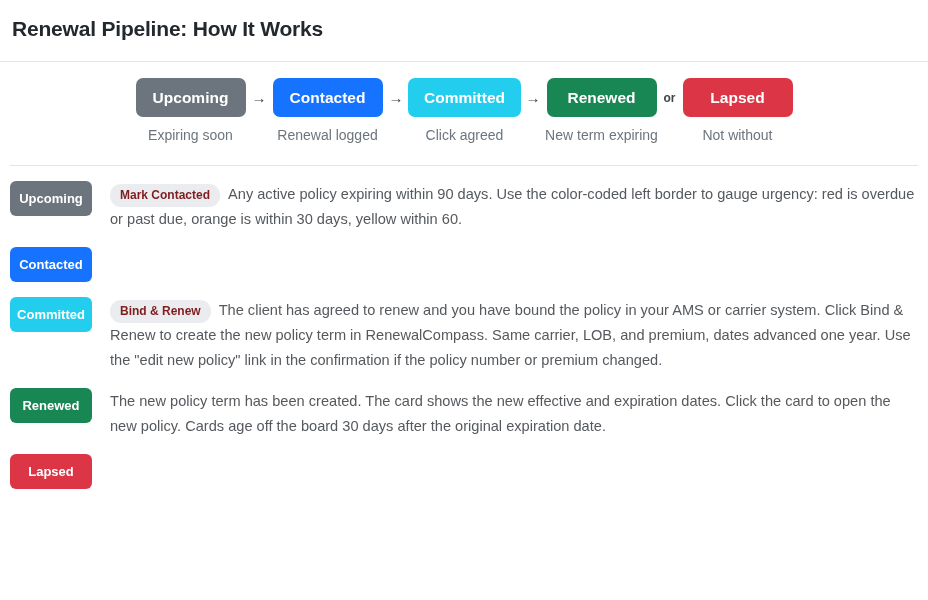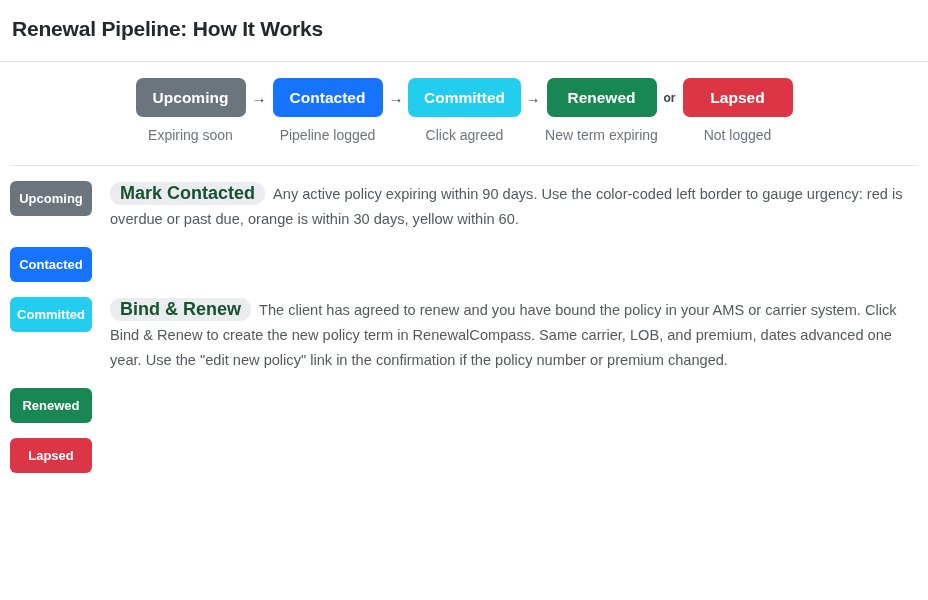--- a/index.html
+++ b/index.html
@@ -122,22 +122,22 @@
   .detail-text {
     flex: 1 1 auto;
     font-size: 14.6px;
     line-height: 25px;
     color: #55595d;
     padding-top: 2px;
   }
   .action-pill {
     display: inline-block;
     background: #eaecef;
-    color: #14532d;
-    font-size: 18px;
+    color: #7f1d1d;
+    font-size: 12px;
     font-weight: bold;
     border-radius: 11px;
     padding: 2px 10px 3px 10px;
     margin-right: 8px;
     vertical-align: baseline;
     line-height: 18px;
   }
 </style>
 </head>
 <body>
@@ -151,42 +151,42 @@
 
     <div class="stage">
       <div class="stage-chip" style="background:#6c757d">Upcoming</div>
       <div class="stage-caption">Expiring soon</div>
     </div>
 
     <div class="arrow">→</div>
 
     <div class="stage">
       <div class="stage-chip" style="background:#1573ff">Contacted</div>
-      <div class="stage-caption">Pipeline logged</div>
+      <div class="stage-caption">Renewal logged</div>
     </div>
 
     <div class="arrow">→</div>
 
     <div class="stage">
       <div class="stage-chip" style="background:#22cdee">Committed</div>
       <div class="stage-caption">Click agreed</div>
     </div>
 
     <div class="arrow">→</div>
 
     <div class="stage">
       <div class="stage-chip" style="background:#198754">Renewed</div>
       <div class="stage-caption">New term expiring</div>
     </div>
 
     <div class="or-text">or</div>
 
     <div class="stage">
       <div class="stage-chip" style="background:#dc3545">Lapsed</div>
-      <div class="stage-caption">Not logged</div>
+      <div class="stage-caption">Not without</div>
     </div>
 
   </div>
 </div>
 
 <div class="divider"></div>
 
 <div class="detail-list">
 
   <div class="detail-row">
@@ -202,19 +202,22 @@
 
   <div class="detail-row">
     <div class="detail-badge" style="background:#22cdee">Committed</div>
     <div class="detail-text">
       <span class="action-pill">Bind &amp; Renew</span><span>The client has agreed to renew and you have bound the policy in your AMS or carrier system. Click Bind &amp; Renew to create the new policy term in RenewalCompass. Same carrier, LOB, and premium, dates advanced one year. Use the "edit new policy" link in the confirmation if the policy number or premium changed.</span>
     </div>
   </div>
 
   <div class="detail-row">
     <div class="detail-badge" style="background:#198754">Renewed</div>
+    <div class="detail-text">
+      <span>The new policy term has been created. The card shows the new effective and expiration dates. Click the card to open the new policy. Cards age off the board 30 days after the original expiration date.</span>
+    </div>
   </div>
 
   <div class="detail-row">
     <div class="detail-badge" style="background:#dc3545">Lapsed</div>
   </div>
 
 </div>
 
 </body></html>

